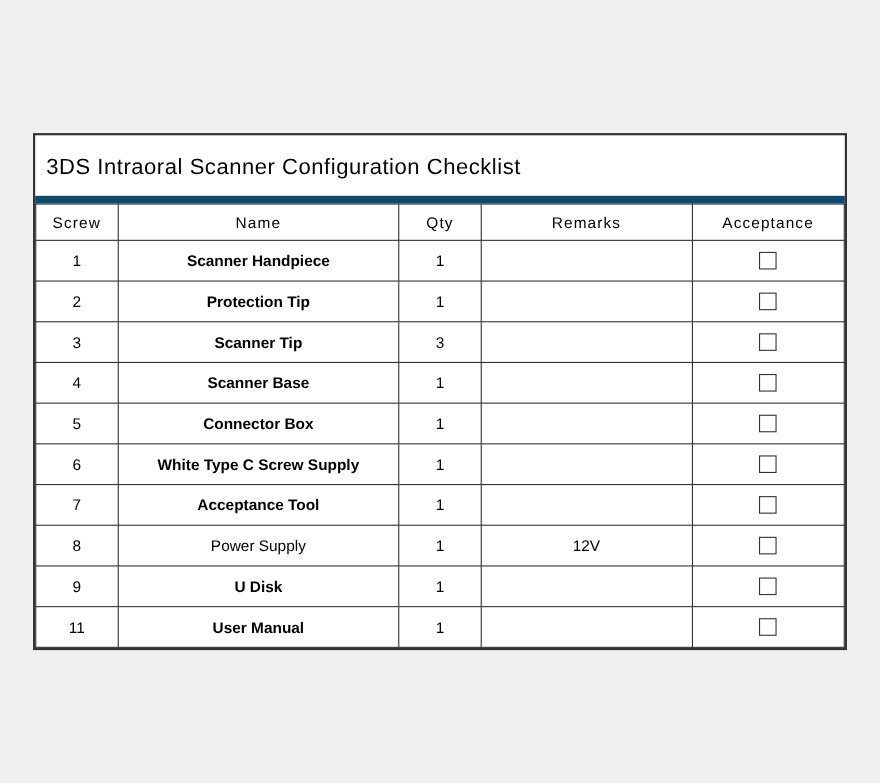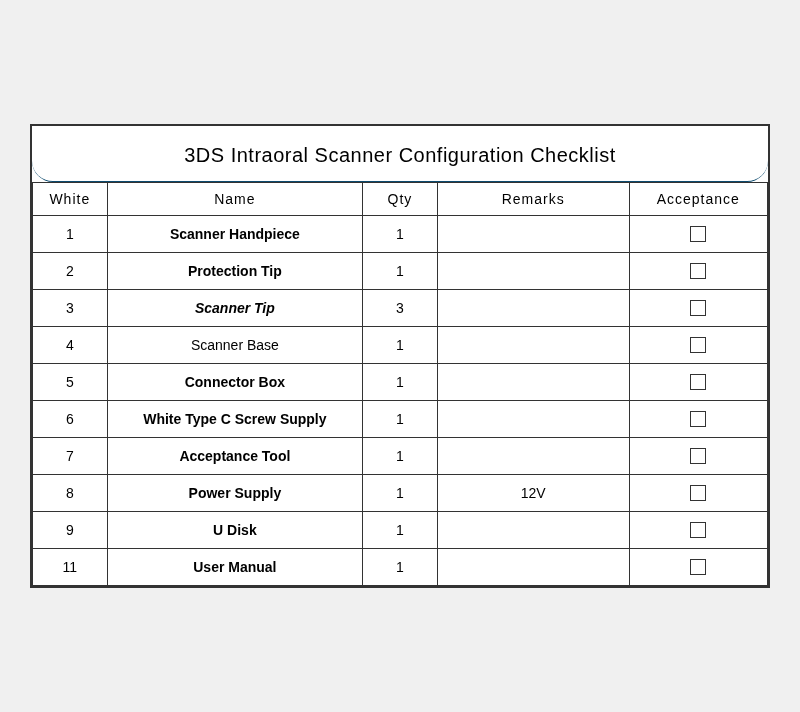--- a/index.html
+++ b/index.html
@@ -18,27 +18,25 @@
     }
 
     .checklist-container {
       background: #ffffff;
       border: 2px solid #333;
       width: 740px;
       padding: 0;
     }
 
     .checklist-title {
-      text-align: center;
       font-size: 20px;
       font-weight: normal;
       padding: 18px 10px 14px;
-      border-bottom: 1px solid #0c4a6e;
+      border-bottom: 7px solid #0c4a6e;
       letter-spacing: 0.5px;
-      border-radius: 21px;
     }
 
     table {
       width: 100%;
       border-collapse: collapse;
     }
 
     thead tr th {
       border: 1px solid #333;
       padding: 8px 6px;
@@ -85,21 +83,21 @@
     }
   </style>
 </head>
 <body>
 
 <div class="checklist-container">
   <div class="checklist-title">3DS Intraoral Scanner Configuration Checklist</div>
   <table>
     <thead>
       <tr>
-        <th class="col-order">White</th>
+        <th class="col-order">Screw</th>
         <th class="col-name">Name</th>
         <th class="col-qty">Qty</th>
         <th class="col-remarks">Remarks</th>
         <th class="col-acceptance">Acceptance</th>
       </tr>
     </thead>
     <tbody id="table-body">
     <tr>
           <td>1</td>
           <td style="font-weight: bold;">Scanner Handpiece</td>
@@ -117,32 +115,32 @@
           <td>1</td>
           <td></td>
           <td>
             <div class="checkbox-cell">
               <span class="checkbox-square"></span>
             </div>
           </td>
         </tr>
         <tr>
           <td>3</td>
-          <td style="font-weight: bold; font-style: italic;">Scanner Tip</td>
+          <td style="font-weight: bold;">Scanner Tip</td>
           <td>3</td>
           <td></td>
           <td>
             <div class="checkbox-cell">
               <span class="checkbox-square"></span>
             </div>
           </td>
         </tr>
         <tr>
           <td>4</td>
-          <td style="font-weight: normal; margin-top: 24px;">Scanner Base</td>
+          <td style="font-weight: bold; margin-top: 24px;">Scanner Base</td>
           <td>1</td>
           <td></td>
           <td>
             <div class="checkbox-cell">
               <span class="checkbox-square"></span>
             </div>
           </td>
         </tr>
         <tr>
           <td>5</td>
@@ -172,21 +170,21 @@
           <td>1</td>
           <td></td>
           <td>
             <div class="checkbox-cell">
               <span class="checkbox-square"></span>
             </div>
           </td>
         </tr>
         <tr>
           <td>8</td>
-          <td style="font-weight: bold;">Power Supply</td>
+          <td style="font-weight: normal;">Power Supply</td>
           <td>1</td>
           <td>12V</td>
           <td>
             <div class="checkbox-cell">
               <span class="checkbox-square"></span>
             </div>
           </td>
         </tr>
         <tr>
           <td>9</td>

